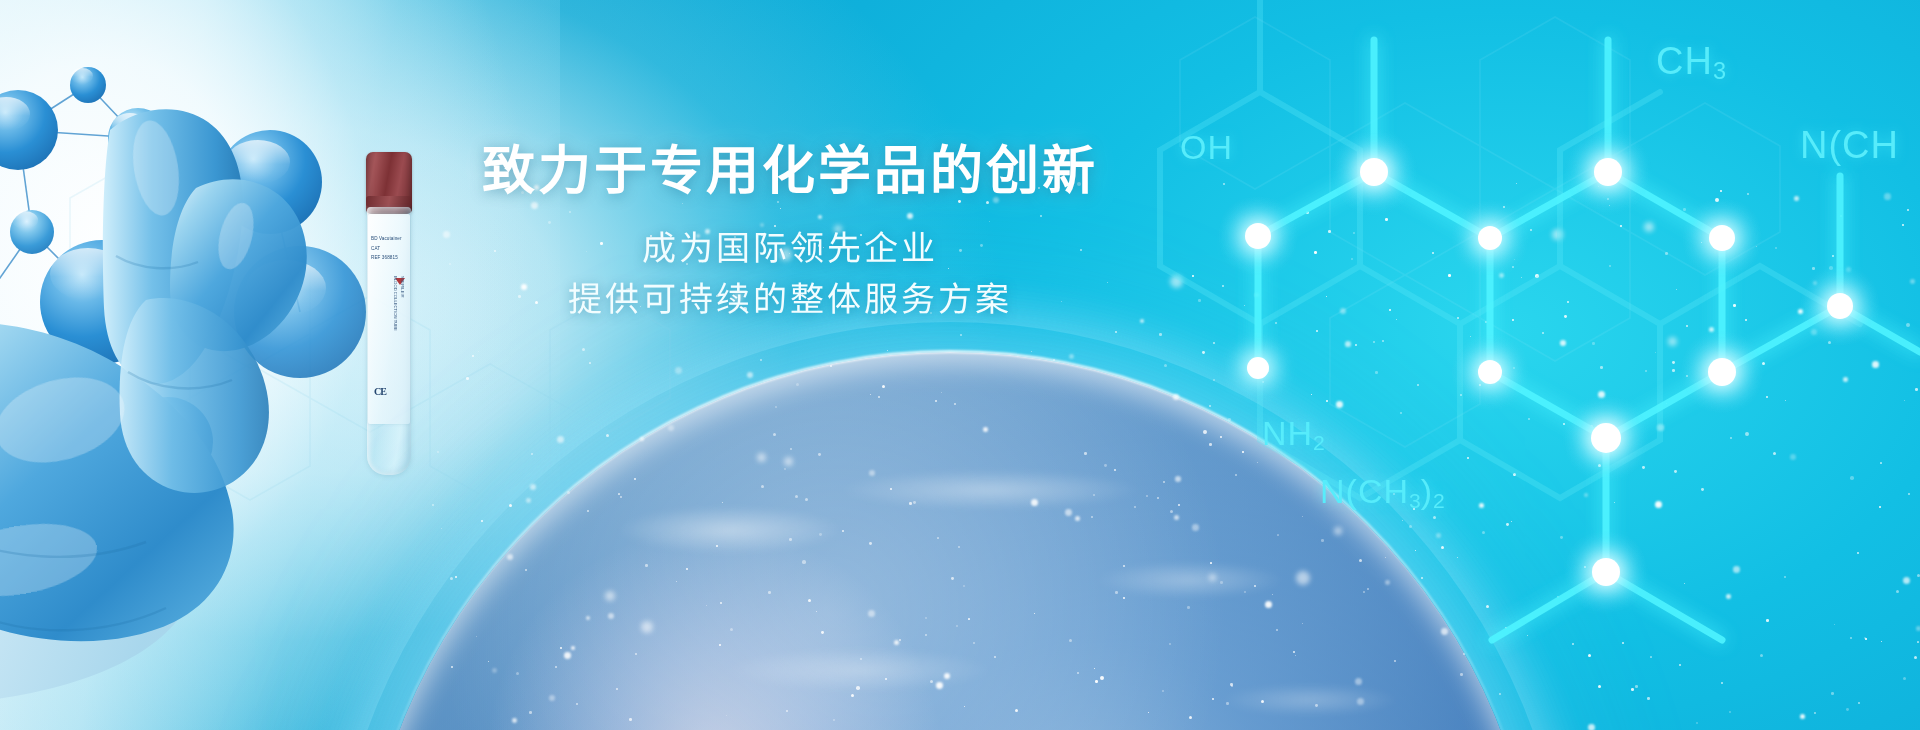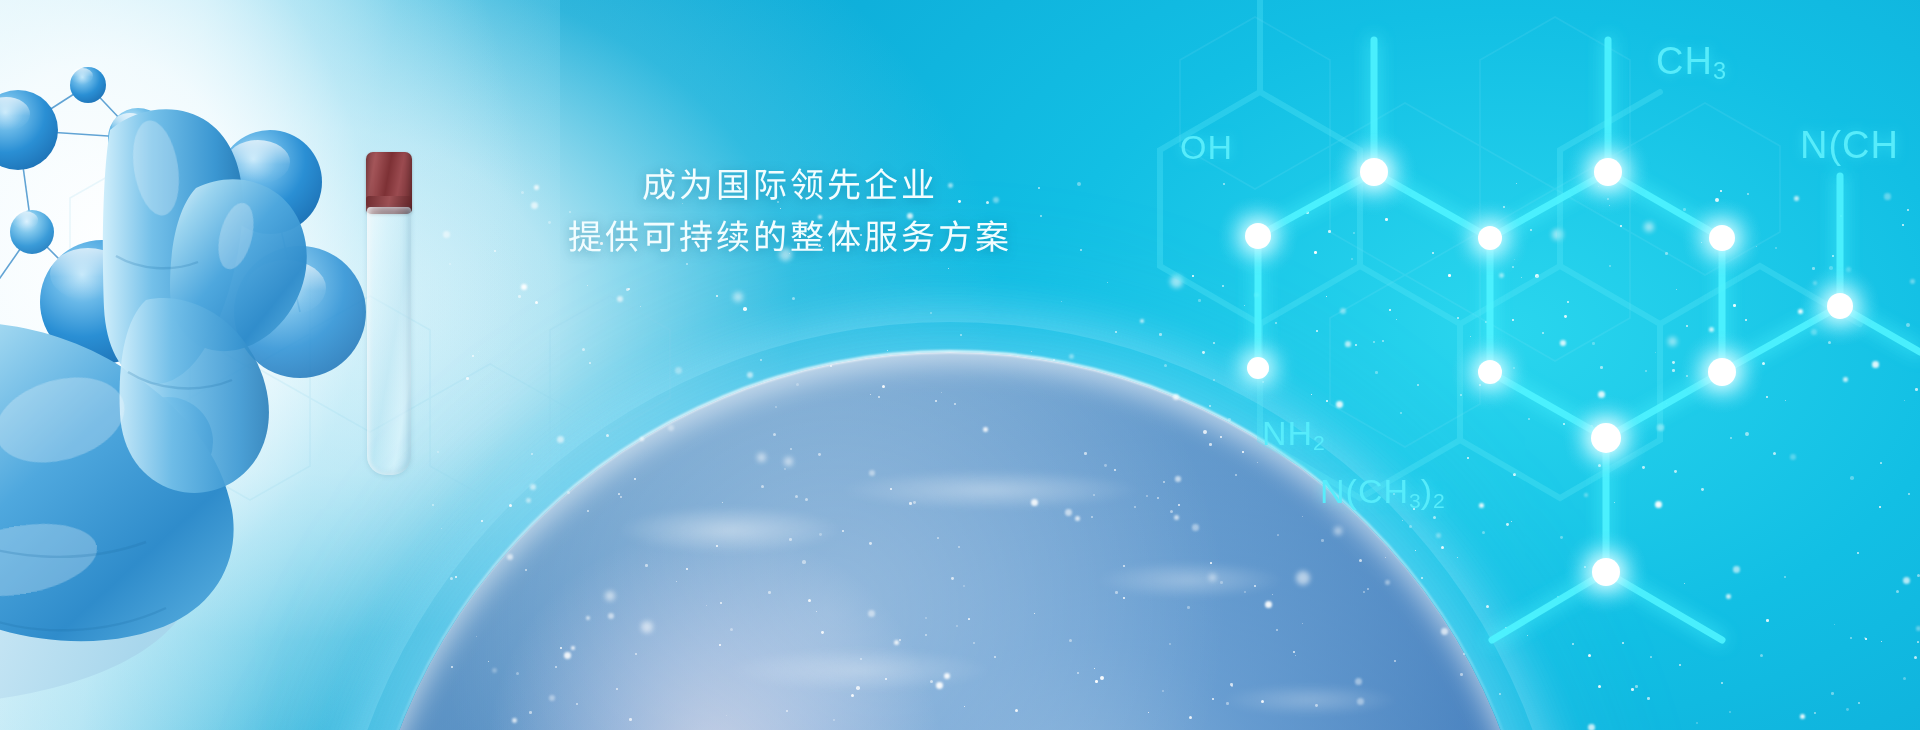--- a/index.html
+++ b/index.html
@@ -282,20 +282,29 @@
         <path d="M-20,470 C40,500 120,506 186,482"></path>
         <path d="M10,552 C70,578 146,576 206,548"></path>
       </g>
     </svg>
   </div>
 
   <div class="tube">
     <div class="cap"></div>
     <div class="cap-ring"></div>
     <div class="body"></div>
+    <div class="label">
+      <div class="arrow"></div>
+      <div class="lbl-line" style="top:22px">BD Vacutainer</div>
+      <div class="lbl-line" style="top:32px">CAT</div>
+      <div class="lbl-line" style="top:41px">REF 368815</div>
+      <div class="lbl-vert" style="left:30px;top:62px">BLOOD COLLECTION TUBE</div>
+      <div class="lbl-vert" style="left:37px;top:62px">STERILE R</div>
+      <div class="ce">CE</div>
+    </div>
   </div>
 
   <div class="earth-atmo"></div>
   <div class="earth"></div>
   <div class="earth-rim"></div>
   <div class="earth-clip">
     <div class="earth-clouds"></div>
   </div>
 
   <div class="sparkles" id="sparkles">
@@ -843,19 +852,20 @@
 
   <div class="chem-label" style="left:1262px;top:414px;font-size:34px">
     <span>NH</span><sub>2</sub>
   </div>
 
   <div class="chem-label" style="left:1320px;top:472px;font-size:34px">
     <span>N(CH</span><sub>3</sub><span>)</span><sub>2</sub>
   </div>
 
   <div class="copy">
+    <div class="headline">致力于专用化学品的创新</div>
     <div class="sub">
       <span class="l2">成为国际领先企业</span>
       <span class="l2">提供可持续的整体服务方案</span>
     </div>
   </div>
 
 </div>
 
 </body></html>

